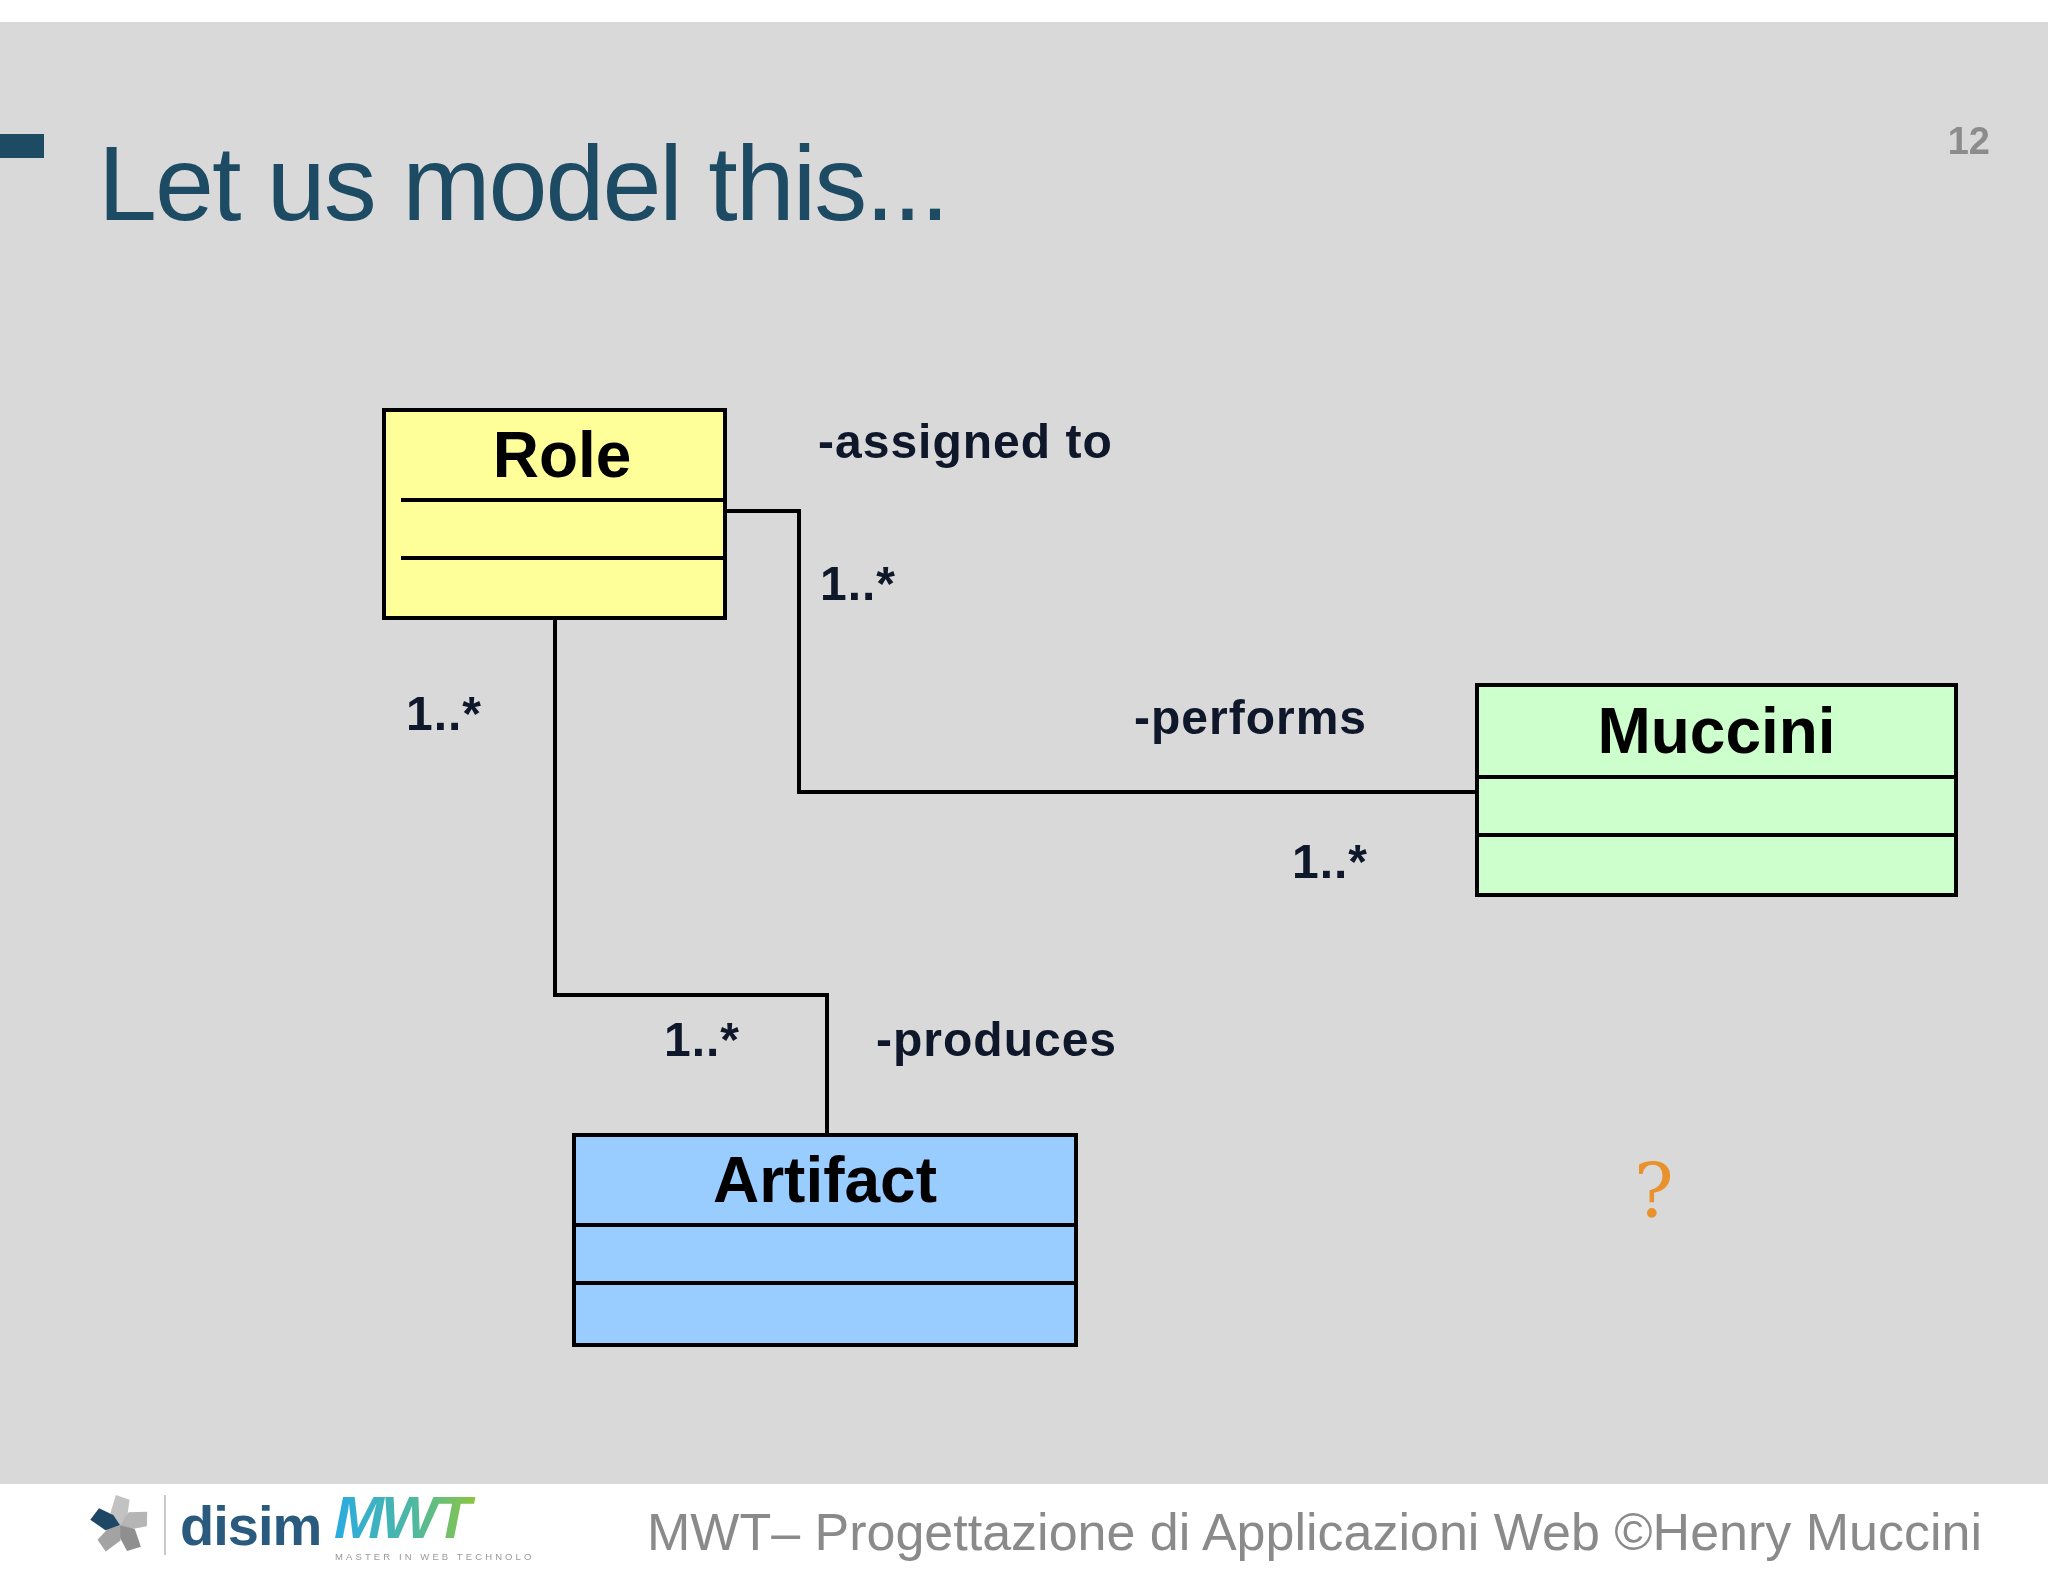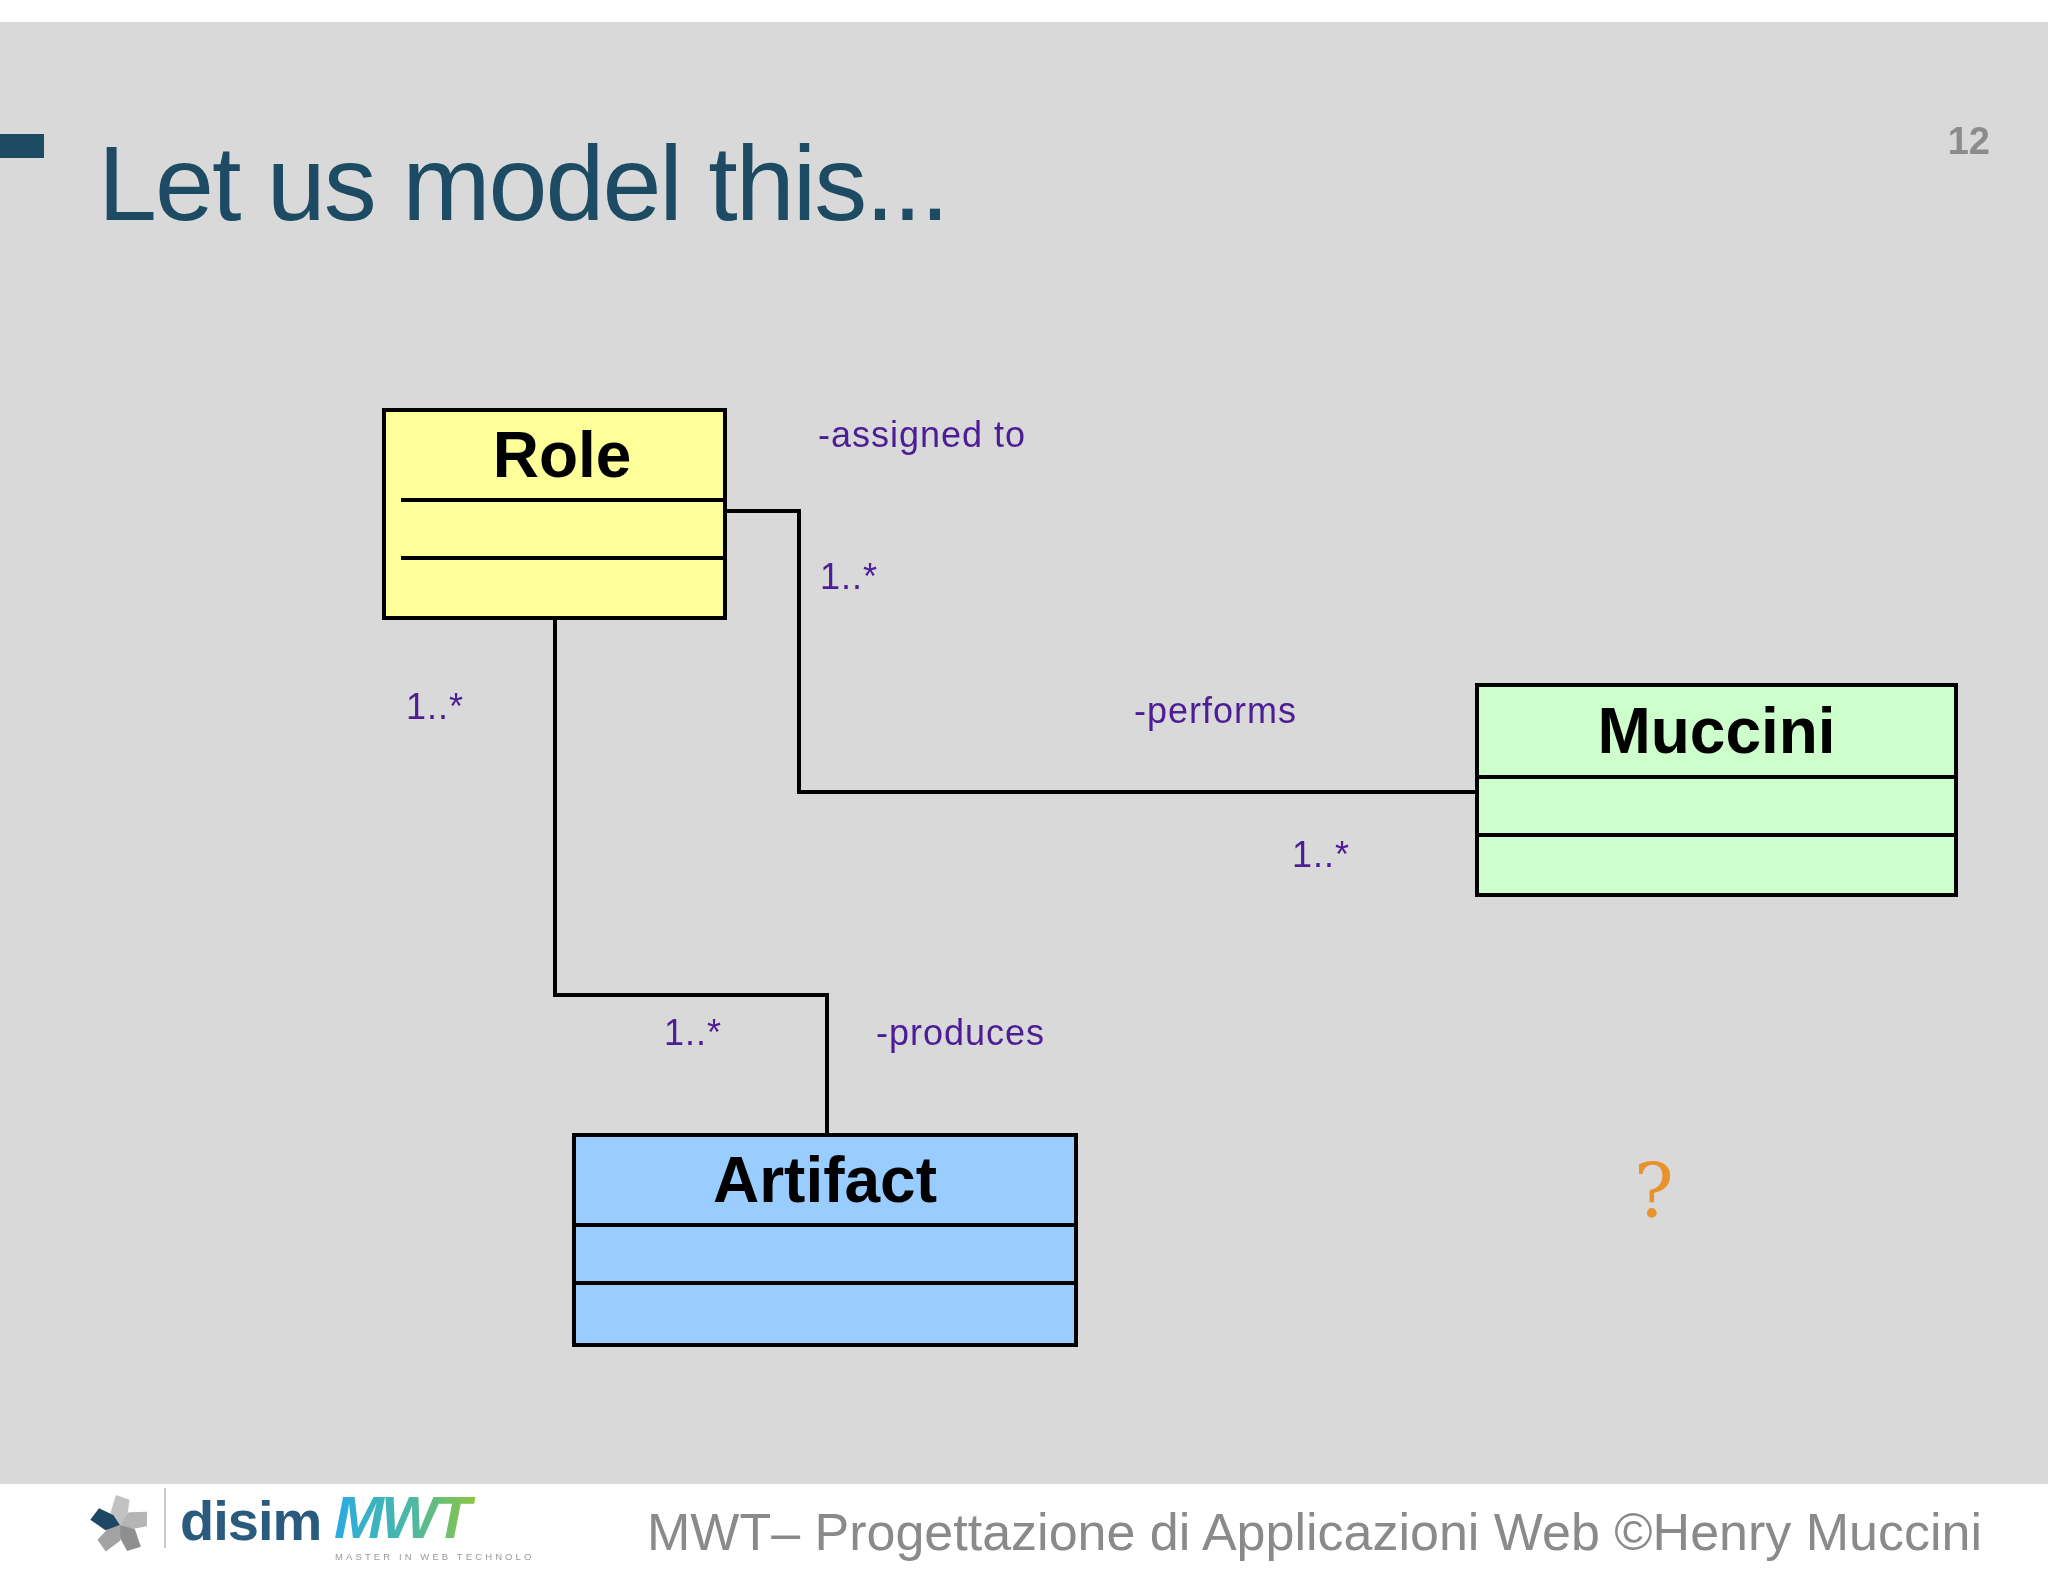--- a/index.html
+++ b/index.html
@@ -26,28 +26,28 @@
   .uml-class .attrs{flex:0 0 54px;border-bottom:4px solid var(--line);}
   .uml-class .ops{flex:1 1 auto;}
   .role-box{left:382px;top:408px;width:345px;height:212px;background:var(--role-fill);padding-left:15px;}
   .activity-box{left:1475px;top:683px;width:483px;height:214px;background:var(--activity-fill);}
   .activity-box .name{flex-basis:88px;}
   .artifact-box{left:572px;top:1133px;width:506px;height:214px;background:var(--artifact-fill);}
   .artifact-box .name{flex-basis:86px;text-align:right;}
   
   .seg{position:absolute;background:var(--line);}
   
-  .assoc-label{position:absolute;font-size:36px;font-weight:normal;color:#4c1d95;letter-spacing:1px;white-space:nowrap;}
+  .assoc-label{position:absolute;font-size:48px;font-weight:bold;color:#0f172a;letter-spacing:1px;white-space:nowrap;}
   .question-mark{
     position:absolute;left:1634px;top:1148px;
     font-family:"DejaVu Serif",serif;font-size:74px;color:var(--question-mark);
   }
   
   .footer{position:absolute;left:0;top:1484px;width:2048px;height:98px;background:#ffffff;}
-  .disim-logo{position:absolute;left:86px;top:4px;display:flex;}
+  .disim-logo{position:absolute;left:86px;top:4px;display:flex;align-items:center;}
   .disim-divider{width:2px;height:60px;background:#c9c9c9;margin:0 14px 0 10px;}
   .disim-word{font-size:56px;font-weight:bold;color:var(--disim-blue);letter-spacing:-1px;}
   .mwt-logo{position:absolute;left:332px;top:0px;}
   .footer-credit{
     position:absolute;right:66px;top:18px;
     font-size:52px;color:var(--footer-text);font-weight:400;letter-spacing:0px;white-space:nowrap;
   }
   .g1{stop-color:var(--mwt-blue);}
   .g2{stop-color:#4DB8A4;}
   .g3{stop-color:var(--mwt-green);}

